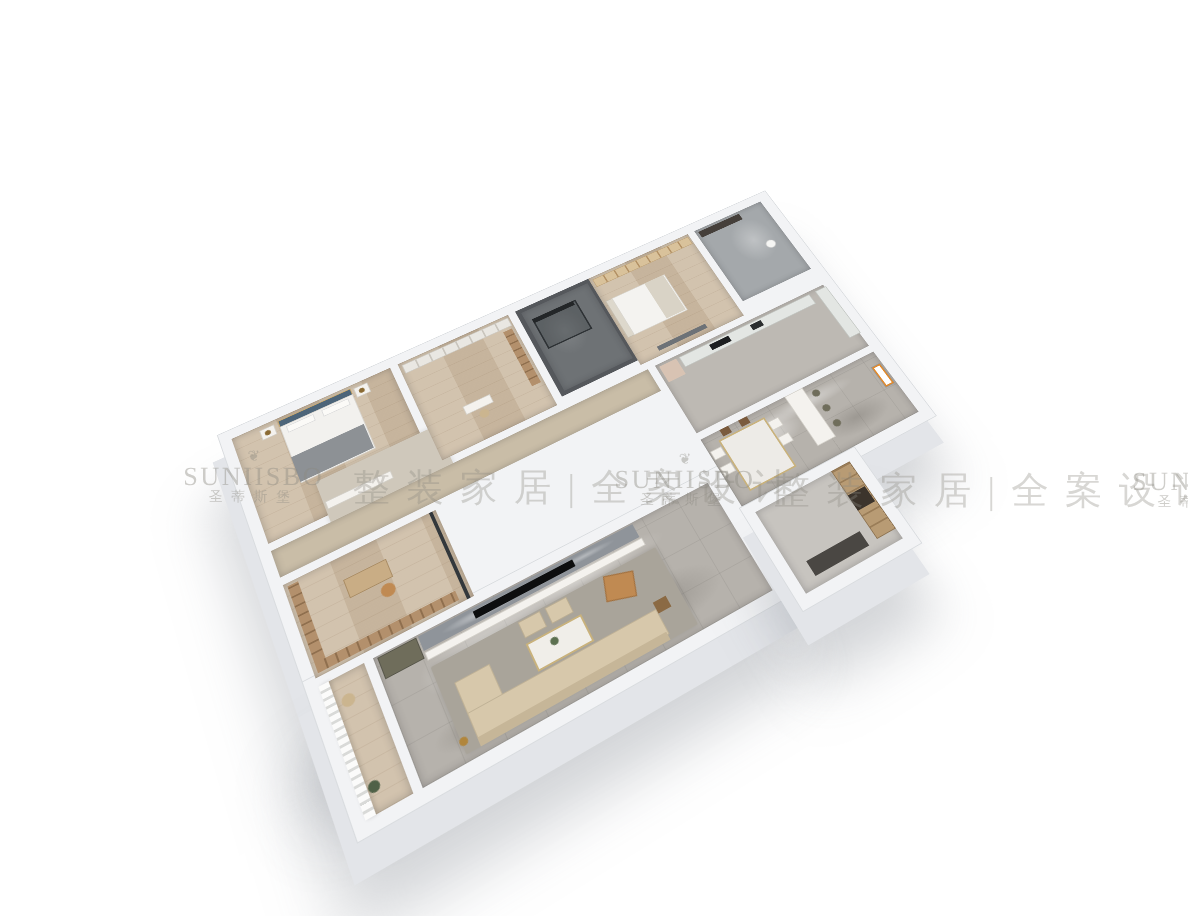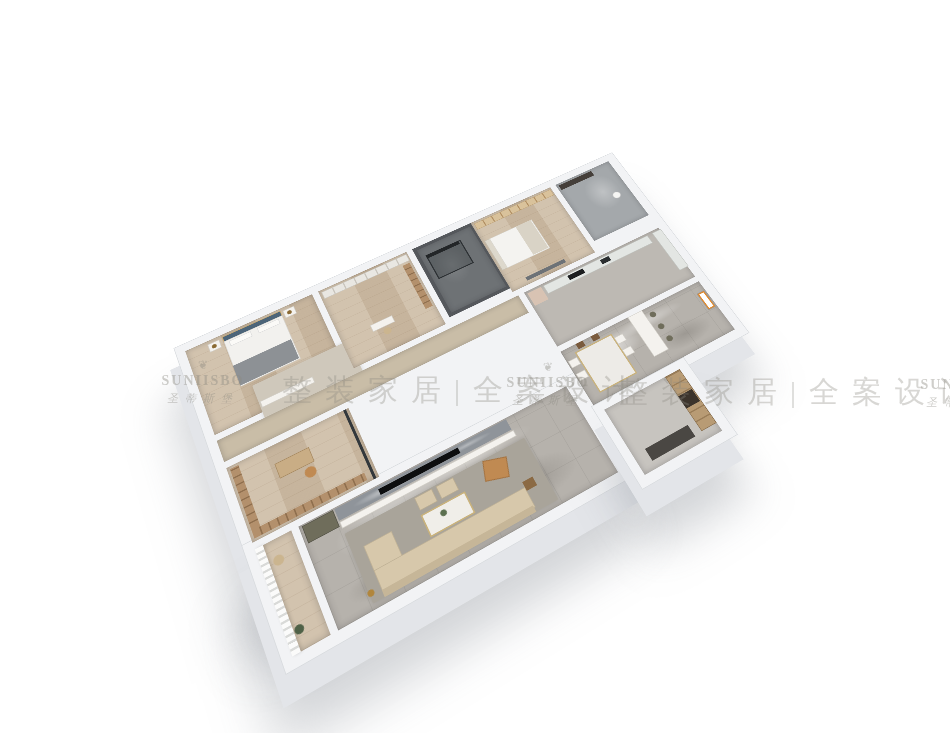--- a/index.html
+++ b/index.html
@@ -166,22 +166,22 @@
 
   
   .e-ward{left:644px;top:434px;width:24px;height:96px;background:repeating-linear-gradient(0deg,var(--wingwood,#b89b74) 0 14px,#9a7d58 14px 16px);border:1px solid #8d7352;}
   .e-niche{left:644px;top:470px;width:24px;height:22px;background:#3c342c;}
   .e-mat{left:560px;top:514px;width:72px;height:20px;background:#4a4743;}
 
   
   .wm{position:absolute;color:var(--wmcolor,#8c8a82);pointer-events:none;}
   .wm-logo{text-align:center;opacity:.42;}
   .wm-logo .orn{font-size:12px;line-height:10px;}
-  .wm-logo .latin{font-size:14px;letter-spacing:2px;font-weight:bold;line-height:22px;}
-  .wm-logo .cn{font-size:11px;letter-spacing:7px;line-height:13px;font-style:italic;}
+  .wm-logo .latin{font-size:21px;letter-spacing:2px;font-weight:normal;line-height:22px;}
+  .wm-logo .cn{font-size:11px;letter-spacing:7px;line-height:13px;}
   .wm-tag{font-size:30px;letter-spacing:13px;opacity:.34;white-space:nowrap;}
 </style>
 </head>
 <body style="background: rgb(255, 255, 255);">
 
 <div class="stage">
 
   <div class="scene">
     <div class="plan">
 

